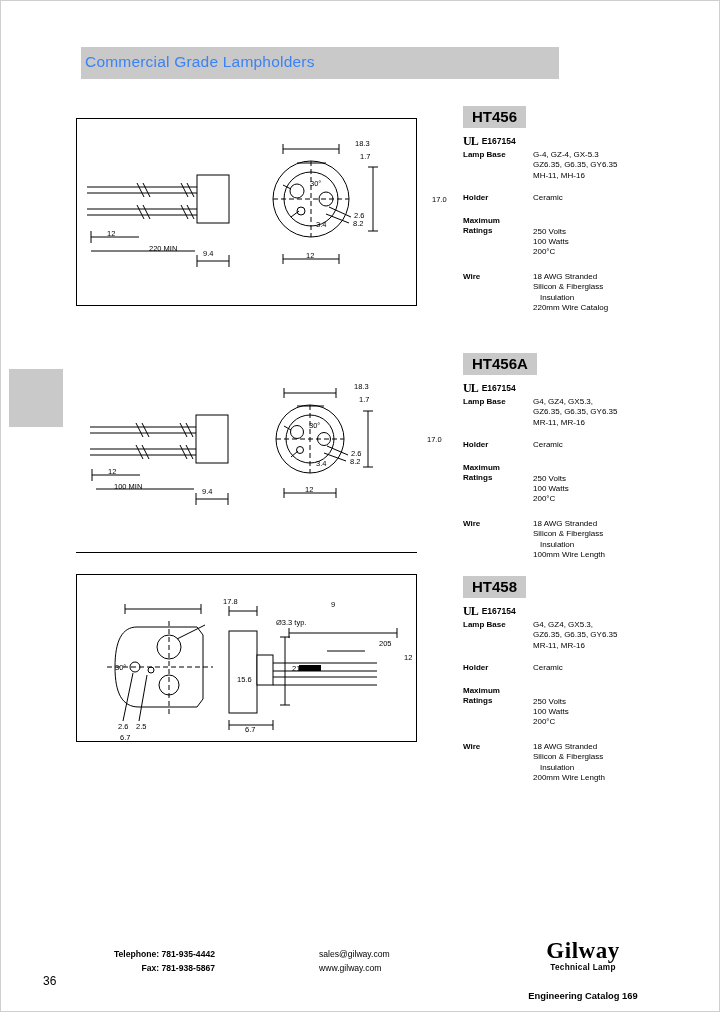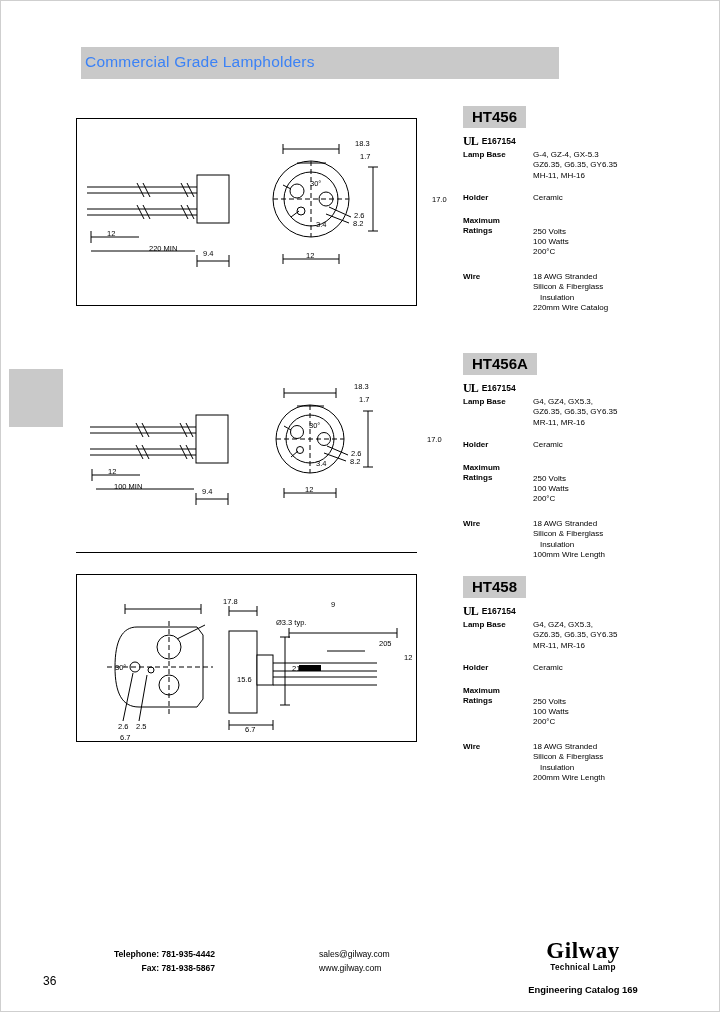--- a/index.html
+++ b/index.html
@@ -111,21 +111,21 @@
   }
   .logo-main {
     font-family:"Liberation Serif", serif;
     font-weight:bold; font-size:23px; letter-spacing:0.5px;
     line-height:1;
   }
   .logo-sub {
     font-size:8.2px; font-weight:bold; letter-spacing:0.3px; margin-top:1px;
   }
   .logo-cat {
-    font-size:9.4px; font-weight:bold; margin-top:12px;
+    font-size:9.4px; font-weight:bold; margin-top:18px;
   }
   .page-num {
     position:absolute; left:42px; top:973px;
     font-size:12px;
   }
 
   
   .dim { position:absolute; font-size:7.5px; white-space:nowrap; }
   svg { position:absolute; left:0; top:0; overflow:visible; }
 </style>

